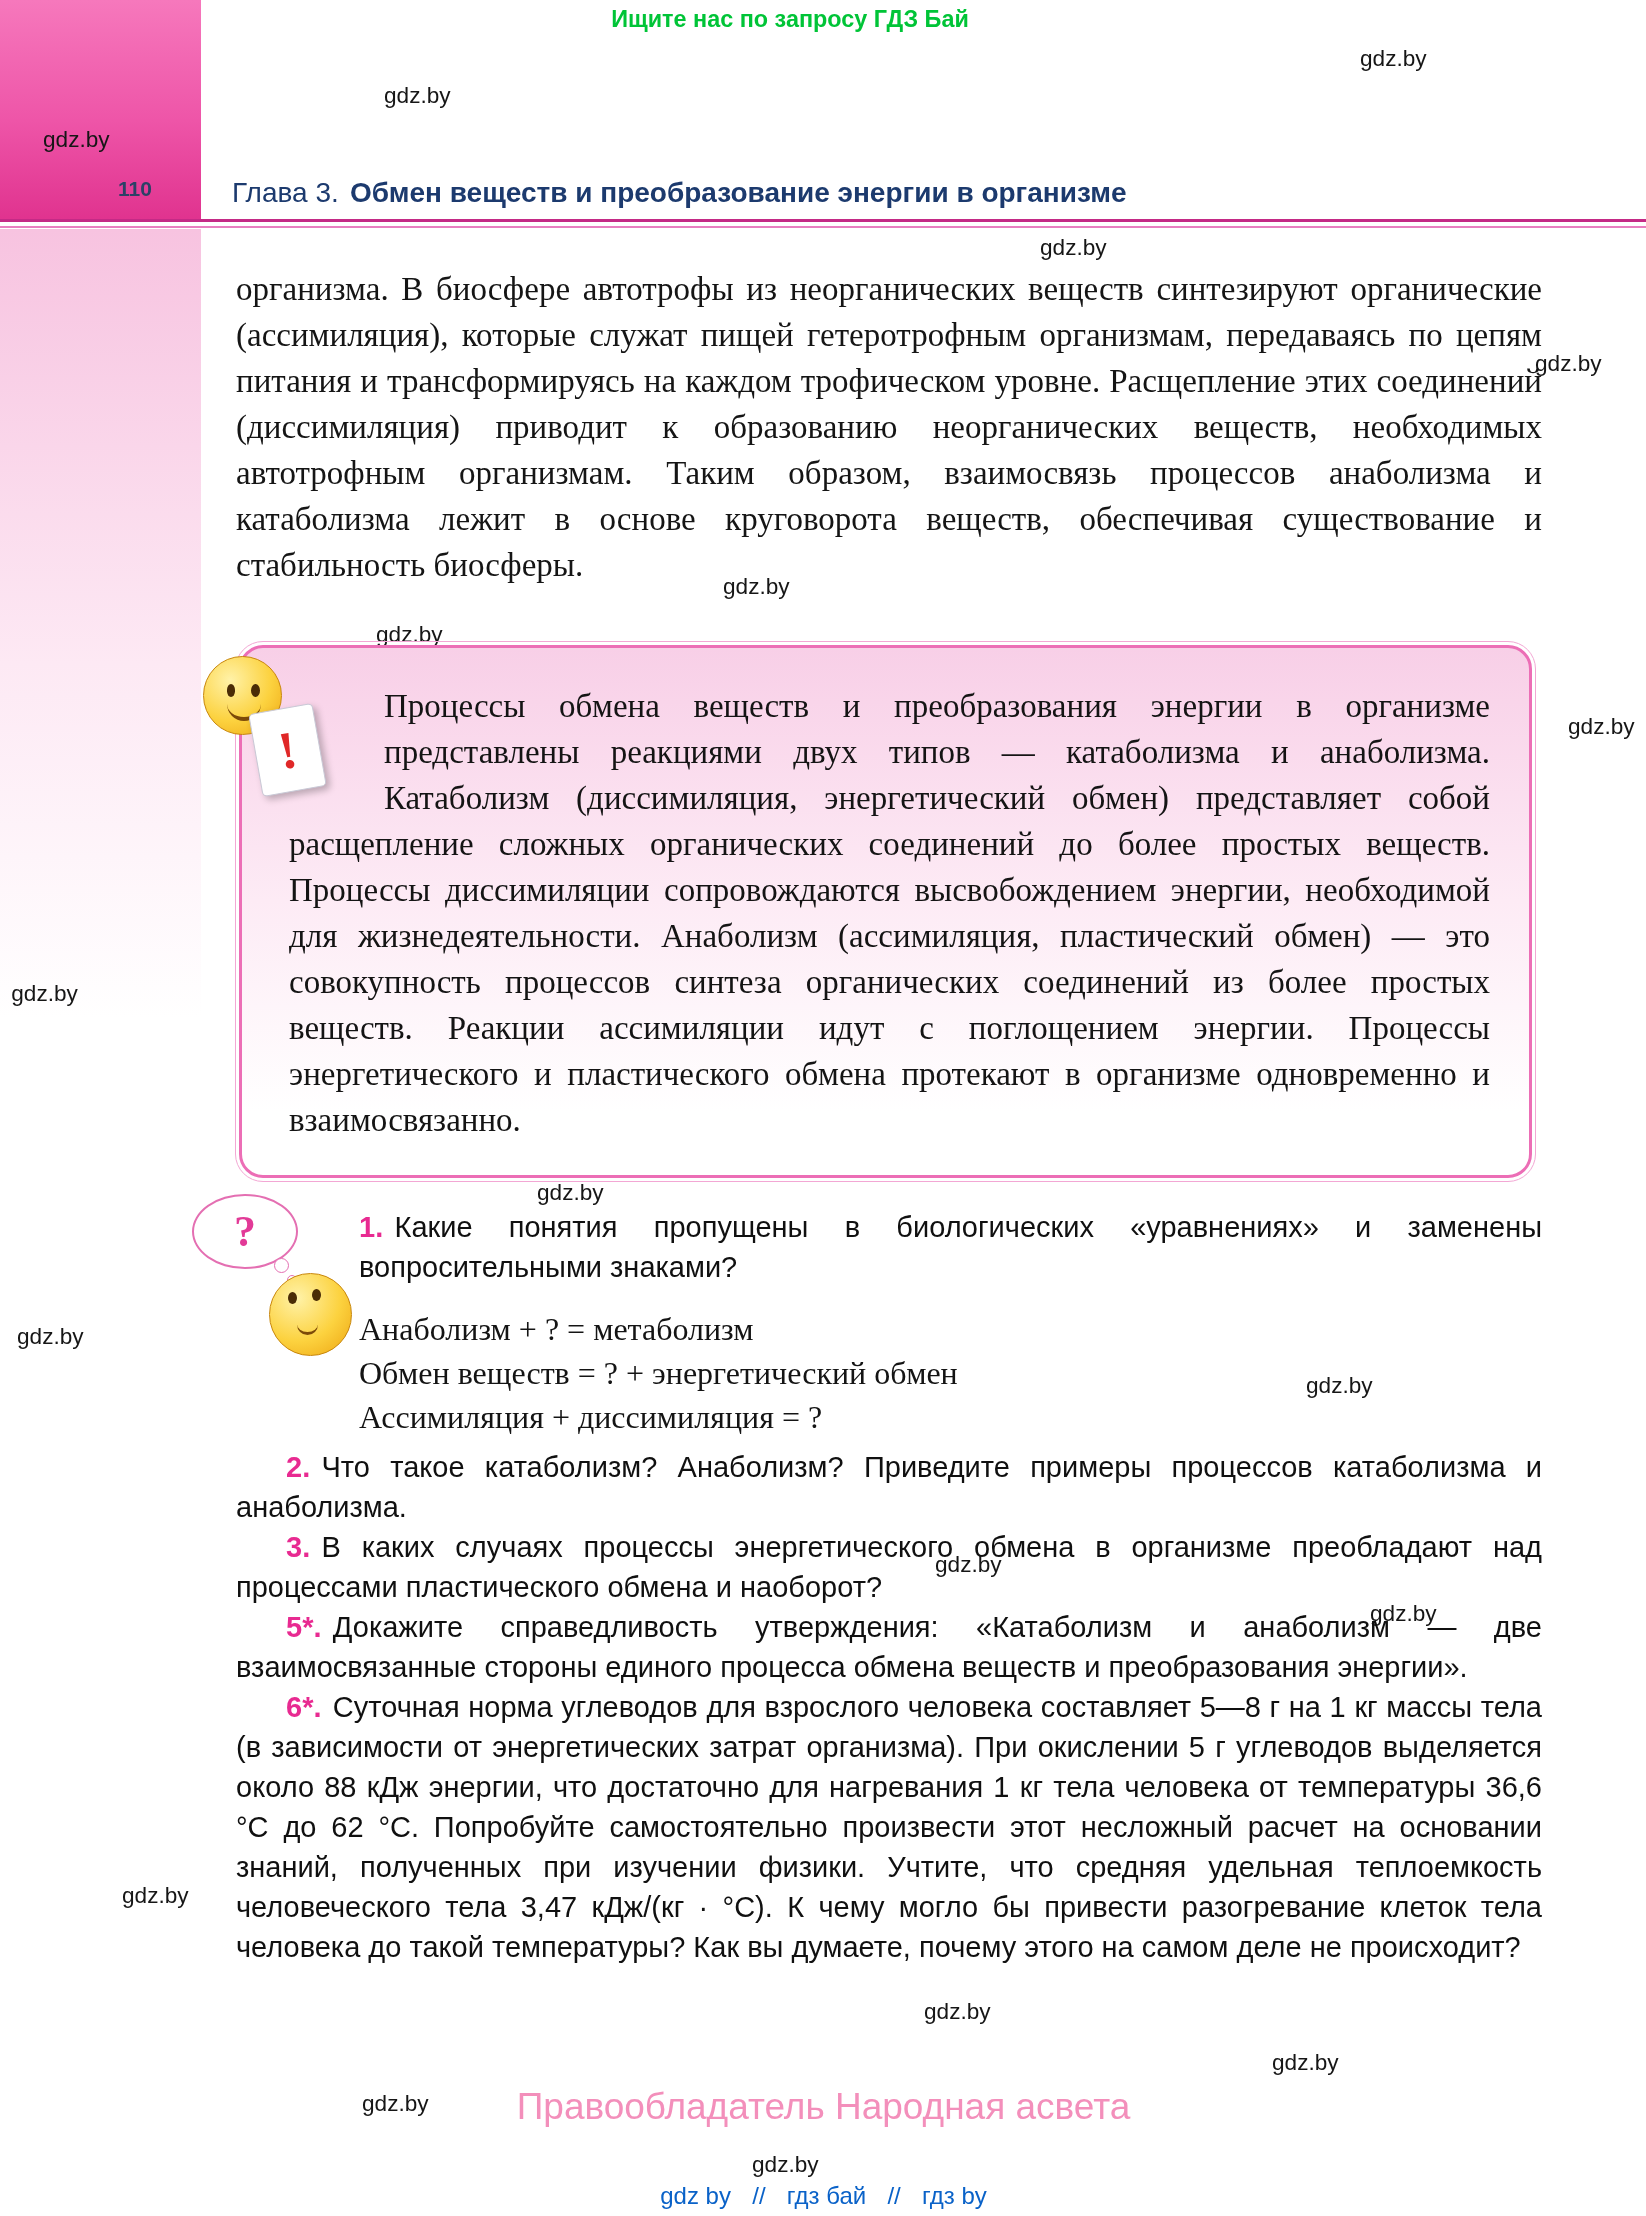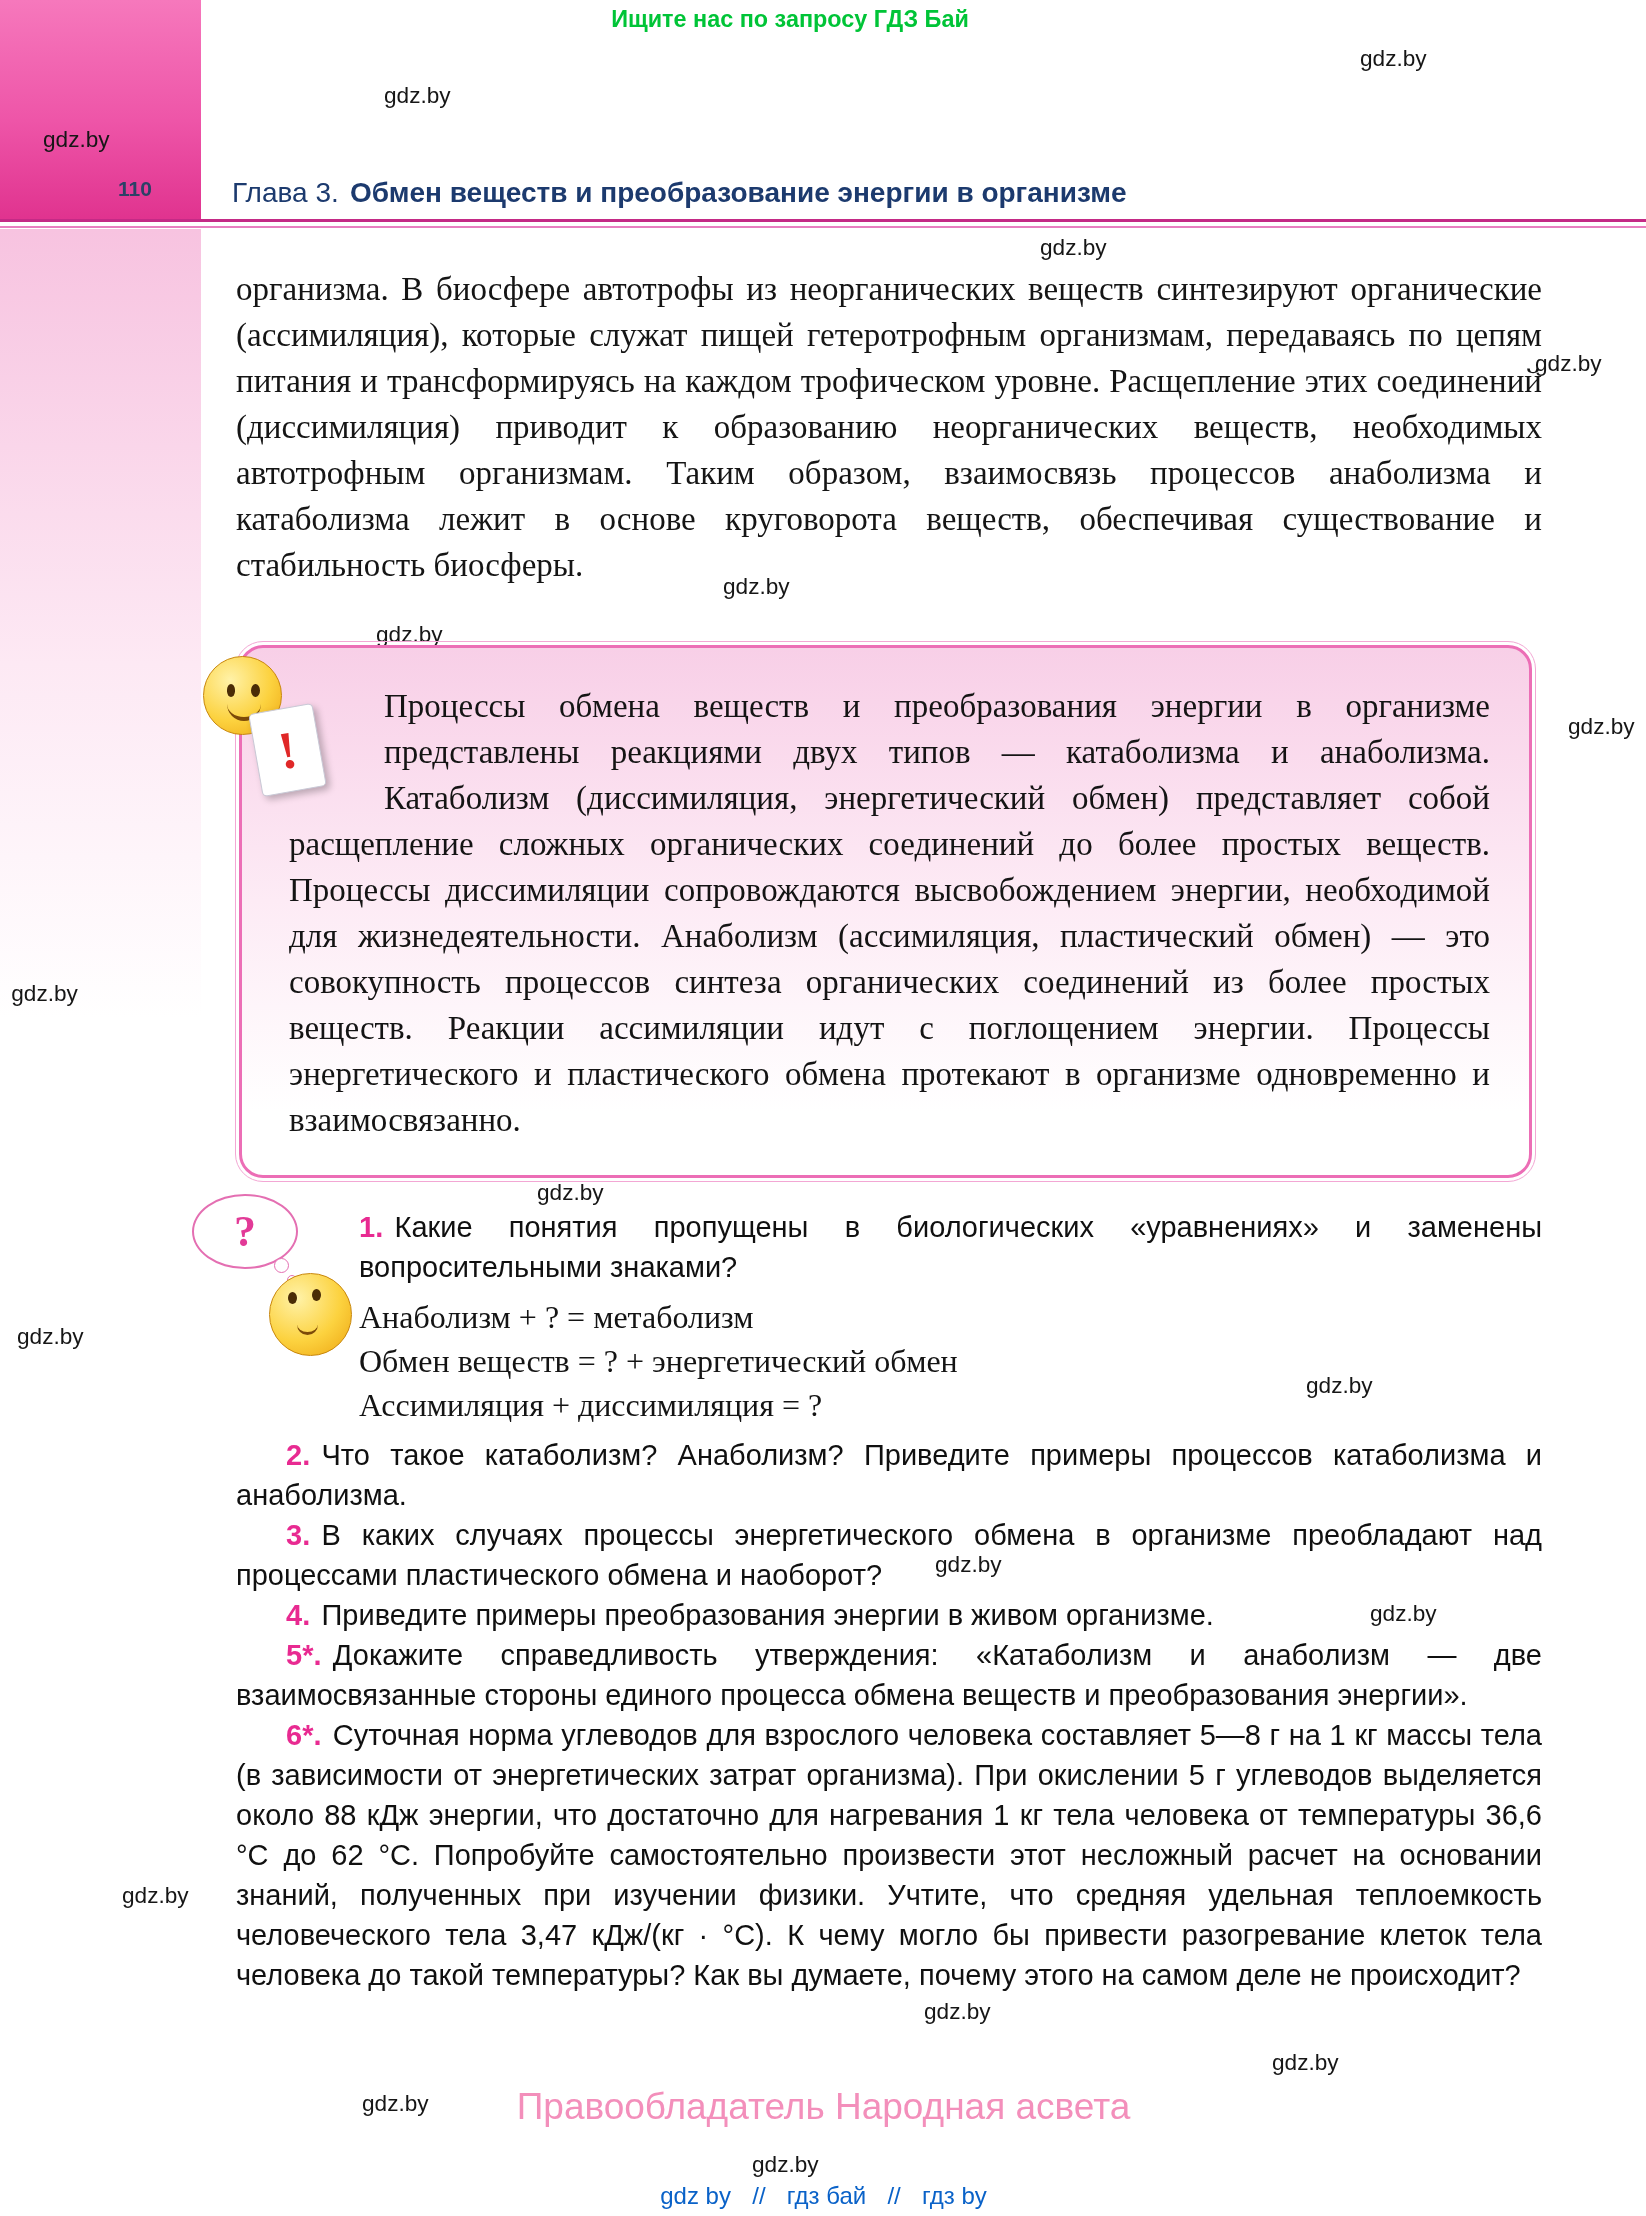--- a/index.html
+++ b/index.html
@@ -71,21 +71,21 @@
   .mascot-q .face{left:77px;top:79px;width:81px;height:81px;}
   .mascot-q .eye.l{left:17.7px;top:17.7px;width:8.9px;height:12px;}
   .mascot-q .eye.r{left:42px;top:14.5px;width:8.9px;height:12px;}
   .mascot-q .mouth{position:absolute;left:27px;top:48px;width:21px;height:9.7px;
         border-bottom:3.2px solid #7c4a08;border-radius:0 0 16px 16px;}
 
   
   .questions{position:absolute;left:236px;top:1207px;width:1306px;
              font-size:29px;line-height:40px;color:#101010;}
   .q1wrap{margin-left:123px;text-align:justify;}
-  .eqs{margin-left:123px;margin-top:8px;margin-bottom:8px;
+  .eqs{margin-left:123px;margin-top:20px;margin-bottom:8px;
        font-family:"Liberation Serif",serif;font-size:32px;line-height:44px;color:#141414;}
   .q{text-indent:50px;text-align:justify;}
   .qnum{color:#e82a91;font-weight:bold;padding-right:11.3px;}
 
   
   .copyright{position:absolute;left:0;top:2086px;width:1647px;text-align:center;
              font-size:37px;color:#f38fbb;}
   .links{position:absolute;left:0;top:2182px;width:1647px;text-align:center;
          font-size:24px;color:#0a62c8;}
   .links span{margin:0 7.3px;}
@@ -169,23 +169,20 @@
     <div>Обмен веществ = ? + энергетический обмен</div>
     <div>Ассимиляция + диссимиляция = ?</div>
   </div>
   <div class="q">
     <span class="qnum">2.</span><span>Что такое катаболизм? Анаболизм? Приведите примеры процессов катаболизма и анаболизма.</span>
   </div>
   <div class="q">
     <span class="qnum">3.</span><span>В каких случаях процессы энергетического обмена в организме преобладают над процессами пластического обмена и наоборот?</span>
   </div>
   <div class="q">
-    <span class="qnum">4.</span><span>Приведите примеры преобразования энергии в живом организме.</span>
-  </div>
-  <div class="q">
     <span class="qnum">5*.</span><span>Докажите справедливость утверждения: «Катаболизм и анаболизм — две взаимосвязанные стороны единого процесса обмена веществ и преобразования энергии».</span>
   </div>
   <div class="q">
     <span class="qnum">6*.</span><span>Суточная норма углеводов для взрослого человека составляет 5—8 г на 1 кг массы тела (в зависимости от энергетических затрат организма). При окислении 5 г углеводов выделяется около 88 кДж энергии, что достаточно для нагревания 1 кг тела человека от температуры 36,6 °С до 62 °С. Попробуйте самостоятельно произвести этот несложный расчет на основании знаний, полученных при изучении физики. Учтите, что средняя удельная теплоемкость человеческого тела 3,47 кДж/(кг · °С). К чему могло бы привести разогревание клеток тела человека до такой температуры? Как вы думаете, почему этого на самом деле не происходит?</span>
   </div>
 </div>
 
 <div class="copyright">Правообладатель Народная асвета</div>
 <div class="links">
   <span class="link">gdz by</span>

